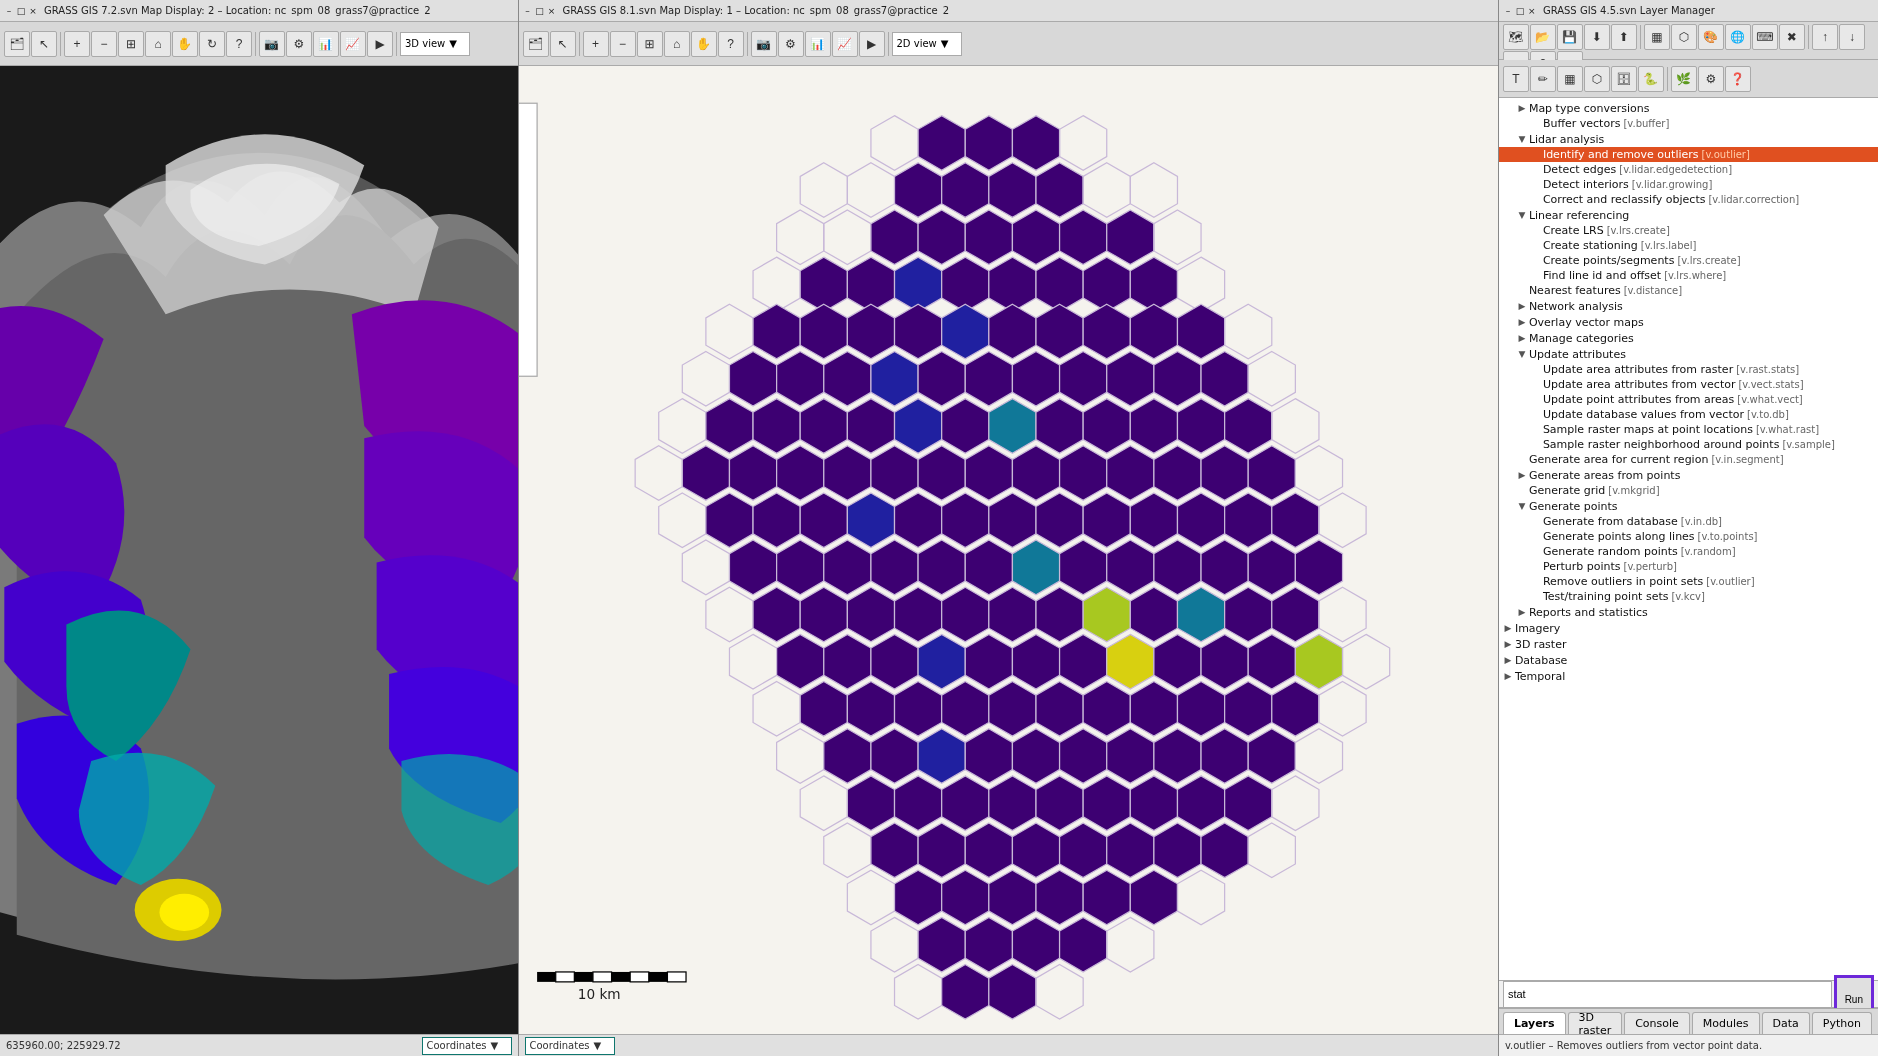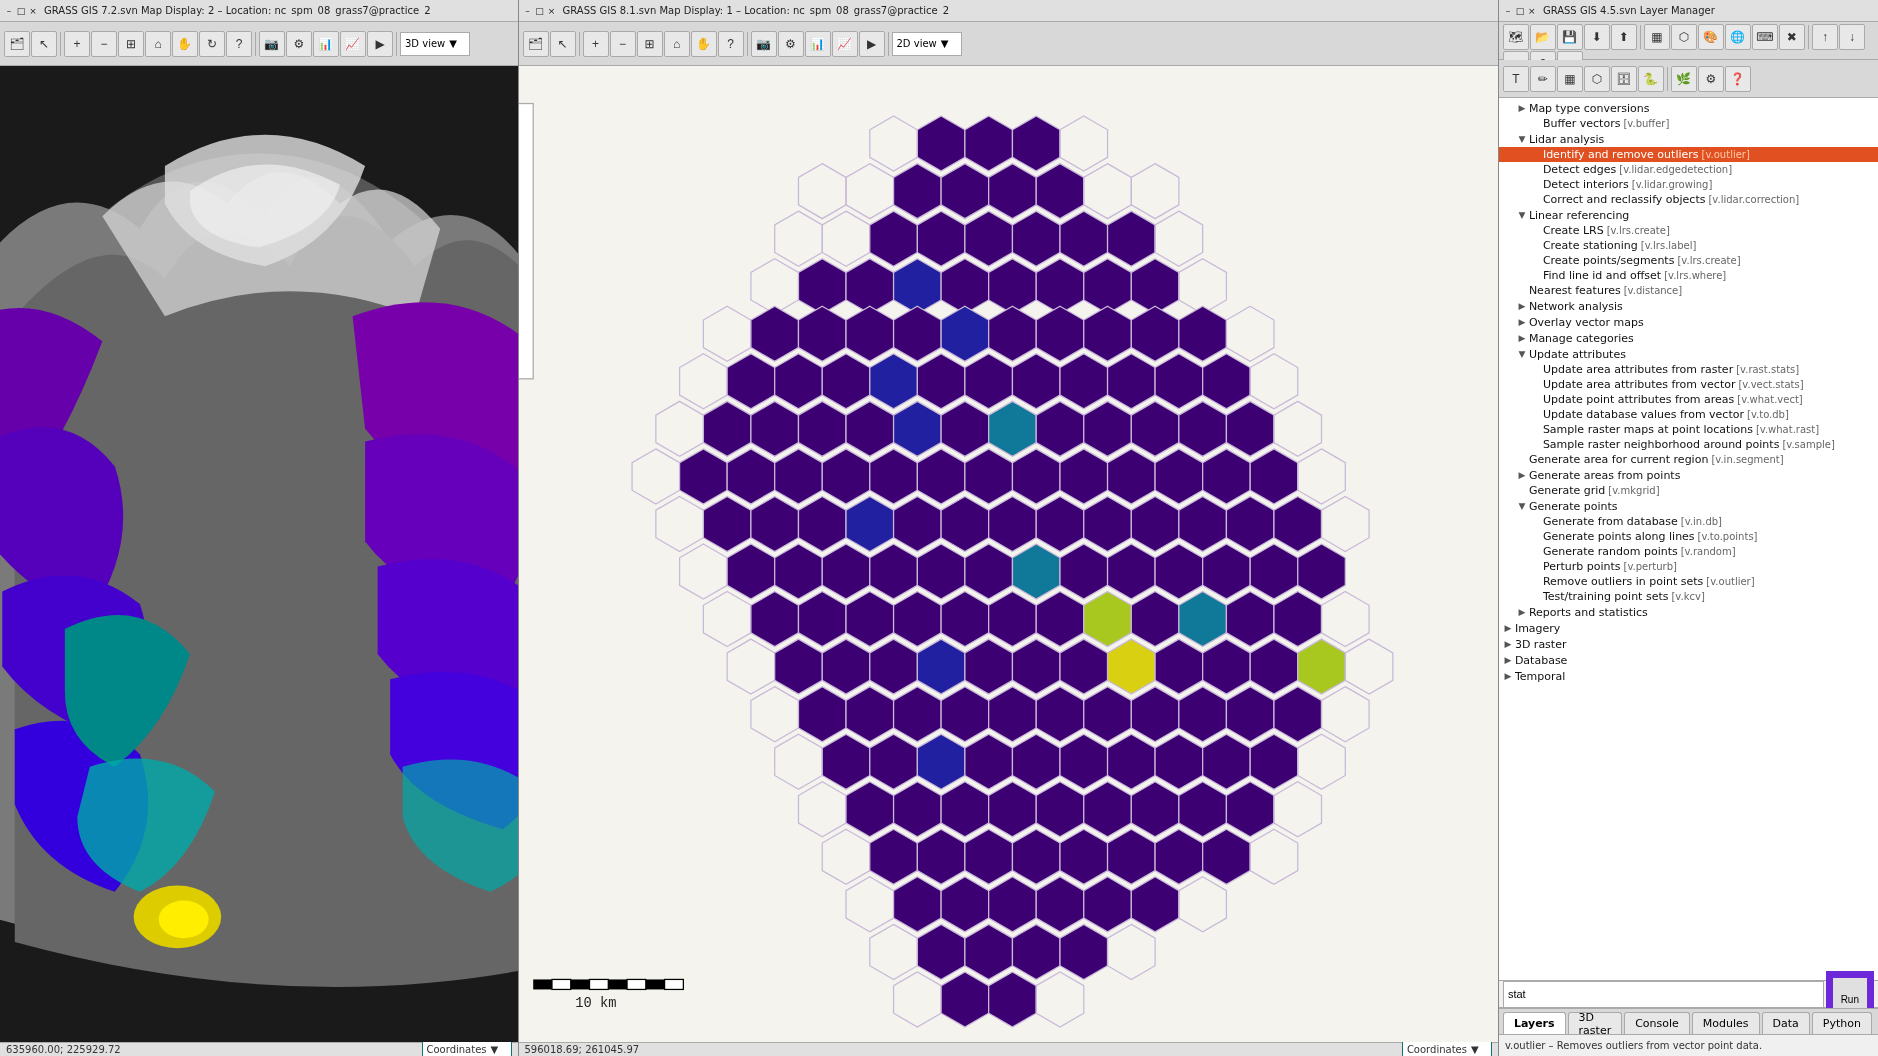--- a/index.html
+++ b/index.html
@@ -21,42 +21,42 @@
     
     .toolbar { height: 44px; background: #d8d8d8; border-bottom: 1px solid #aaa; display: flex; align-items: center; padding: 2px 4px; gap: 1px; flex-shrink: 0; flex-wrap: wrap; }
     .tb-btn { width: 26px; height: 26px; background: #e8e8e8; border: 1px solid #aaa; display: flex; align-items: center; justify-content: center; cursor: pointer; font-size: 12px; color: #333; border-radius: 2px; flex-shrink: 0; }
     .tb-separator { width: 1px; height: 24px; background: #aaa; margin: 0 2px; }
     .tb-dropdown { height: 24px; background: white; border: 1px solid #aaa; padding: 0 4px; font-size: 10px; display: flex; align-items: center; cursor: pointer; min-width: 70px; gap: 4px; }
 
     
     .map-canvas { flex: 1; position: relative; overflow: hidden; }
 
     
-    .status-bar { height: 14px; background: #e0e0e0; border-top: 1px solid #aaa; display: flex; align-items: center; padding: 0 6px; font-size: 10px; color: #333; flex-shrink: 0; gap: 8px; }
+    .status-bar { height: 22px; background: #e0e0e0; border-top: 1px solid #aaa; display: flex; align-items: center; padding: 0 6px; font-size: 10px; color: #333; flex-shrink: 0; gap: 8px; }
     .status-coords { flex: 1; }
     .status-dropdown { height: 18px; background: white; border: 1px solid #0f766e; padding: 0 4px; font-size: 10px; display: flex; align-items: center; cursor: pointer; min-width: 90px; gap: 4px; }
 
     
     .lm-toolbar { height: 38px; background: #d8d8d8; border-bottom: 1px solid #aaa; display: flex; align-items: center; padding: 2px 4px; gap: 1px; flex-shrink: 0; flex-wrap: wrap; }
     .lm-toolbar2 { height: 38px; background: #d8d8d8; border-bottom: 1px solid #aaa; display: flex; align-items: center; padding: 2px 4px; gap: 1px; flex-shrink: 0; flex-wrap: wrap; }
 
     .lm-tree { flex: 1; overflow-y: auto; background: white; padding: 2px 0; }
     .tree-item { display: flex; align-items: center; padding: 1px 2px; cursor: pointer; white-space: nowrap; font-size: 11px; color: #111; }
     .tree-item.selected { background: #e05020; color: white; }
     .tree-item.selected .item-label { color: white; }
     .tree-indent { display: inline-block; flex-shrink: 0; }
     .tree-toggle { width: 14px; height: 14px; display: inline-flex; align-items: center; justify-content: center; flex-shrink: 0; font-size: 9px; color: #555; }
     .item-label { font-size: 11px; }
     .item-detail { color: #666; font-size: 10px; margin-left: 3px; }
     .tree-item.selected .item-detail { color: #ffccaa; }
 
     
     .lm-search { height: 28px; border-top: 1px solid #aaa; border-bottom: 1px solid #aaa; display: flex; align-items: center; padding: 2px 4px; background: #f0f0f0; flex-shrink: 0; }
     .lm-search input { flex: 1; height: 27px; border: 1px solid #aaa; padding: 0 4px; font-size: 11px; }
-    .lm-search-btn { height: 32px; padding: 16px 8px; font-size: 10px; background: #e0e0e0; border: 7px solid #6d28d9; cursor: pointer; margin-left: 2px; }
+    .lm-search-btn { height: 32px; padding: 16px 8px; font-size: 10px; background: #e0e0e0; border: 3px solid #6d28d9; cursor: pointer; margin-left: 2px; }
 
     
     .lm-bottom-input { height: 32px; border-top: 1px solid #aaa; display: flex; align-items: center; padding: 2px 4px; background: #f8f8f8; flex-shrink: 0; font-size: 10px; color: #555; }
 
     
     .tab-bar { height: 26px; background: #d8d8d8; border-top: 1px solid #aaa; display: flex; align-items: flex-end; padding: 0 4px; flex-shrink: 0; }
     .tab { height: 22px; padding: 0 10px; background: #e8e8e8; border: 1px solid #aaa; border-bottom: none; display: flex; align-items: center; font-size: 11px; cursor: pointer; margin-right: 2px; border-radius: 3px 3px 0 0; }
     .tab.active { background: white; font-weight: bold; }
 
     
@@ -176,21 +176,21 @@
       <button class="tb-btn">⚙</button>
       <button class="tb-btn">📊</button>
       <button class="tb-btn">📈</button>
       <button class="tb-btn">▶</button>
       <div class="tb-separator"></div>
       <div class="tb-dropdown">
         <span>2D view</span>
         <span>▼</span>
       </div>
     </div>
-    <div class="map-canvas" style="background:#fde047;font-family:Liberation Mono, monospace;">
+    <div class="map-canvas" style="background:#fde047;">
       
       <svg width="100%" height="100%" viewBox="0 0 1040 780" preserveAspectRatio="xMidYMid slice">
         <rect width="1040" height="780" fill="#f5f3ee"></rect>
 
         <rect x="60" y="30" width="80" height="220" fill="white" stroke="#aaa" stroke-width="1"></rect>
         <rect x="65" y="38" width="18" height="16" fill="#3d0072"></rect>
         <text x="90" y="51" font-size="11" fill="#222">1</text>
         <rect x="65" y="58" width="18" height="16" fill="#3a0088"></rect>
         <text x="90" y="71" font-size="11" fill="#222">2</text>
         <rect x="65" y="78" width="18" height="16" fill="#2020a0"></rect>
@@ -448,21 +448,20 @@
           <rect x="45" y="0" width="15" height="8" fill="#fff" stroke="#000" stroke-width="1"></rect>
           <rect x="60" y="0" width="15" height="8" fill="#000"></rect>
           <rect x="75" y="0" width="15" height="8" fill="#fff" stroke="#000" stroke-width="1"></rect>
           <rect x="90" y="0" width="15" height="8" fill="#000"></rect>
           <rect x="105" y="0" width="15" height="8" fill="#fff" stroke="#000" stroke-width="1"></rect>
           <text x="50" y="22" font-size="11" fill="#222" text-anchor="middle">10 km</text>
         </g>
       </svg>
     </div>
     <div class="status-bar">
-      <span class="status-coords">596018.69; 261045.97</span>
       <div class="status-dropdown">
         <span>Coordinates</span>
         <span>▼</span>
       </div>
     </div>
   </div>
 
   <div class="layer-manager">
     <div class="title-bar">
       <div class="win-controls">

